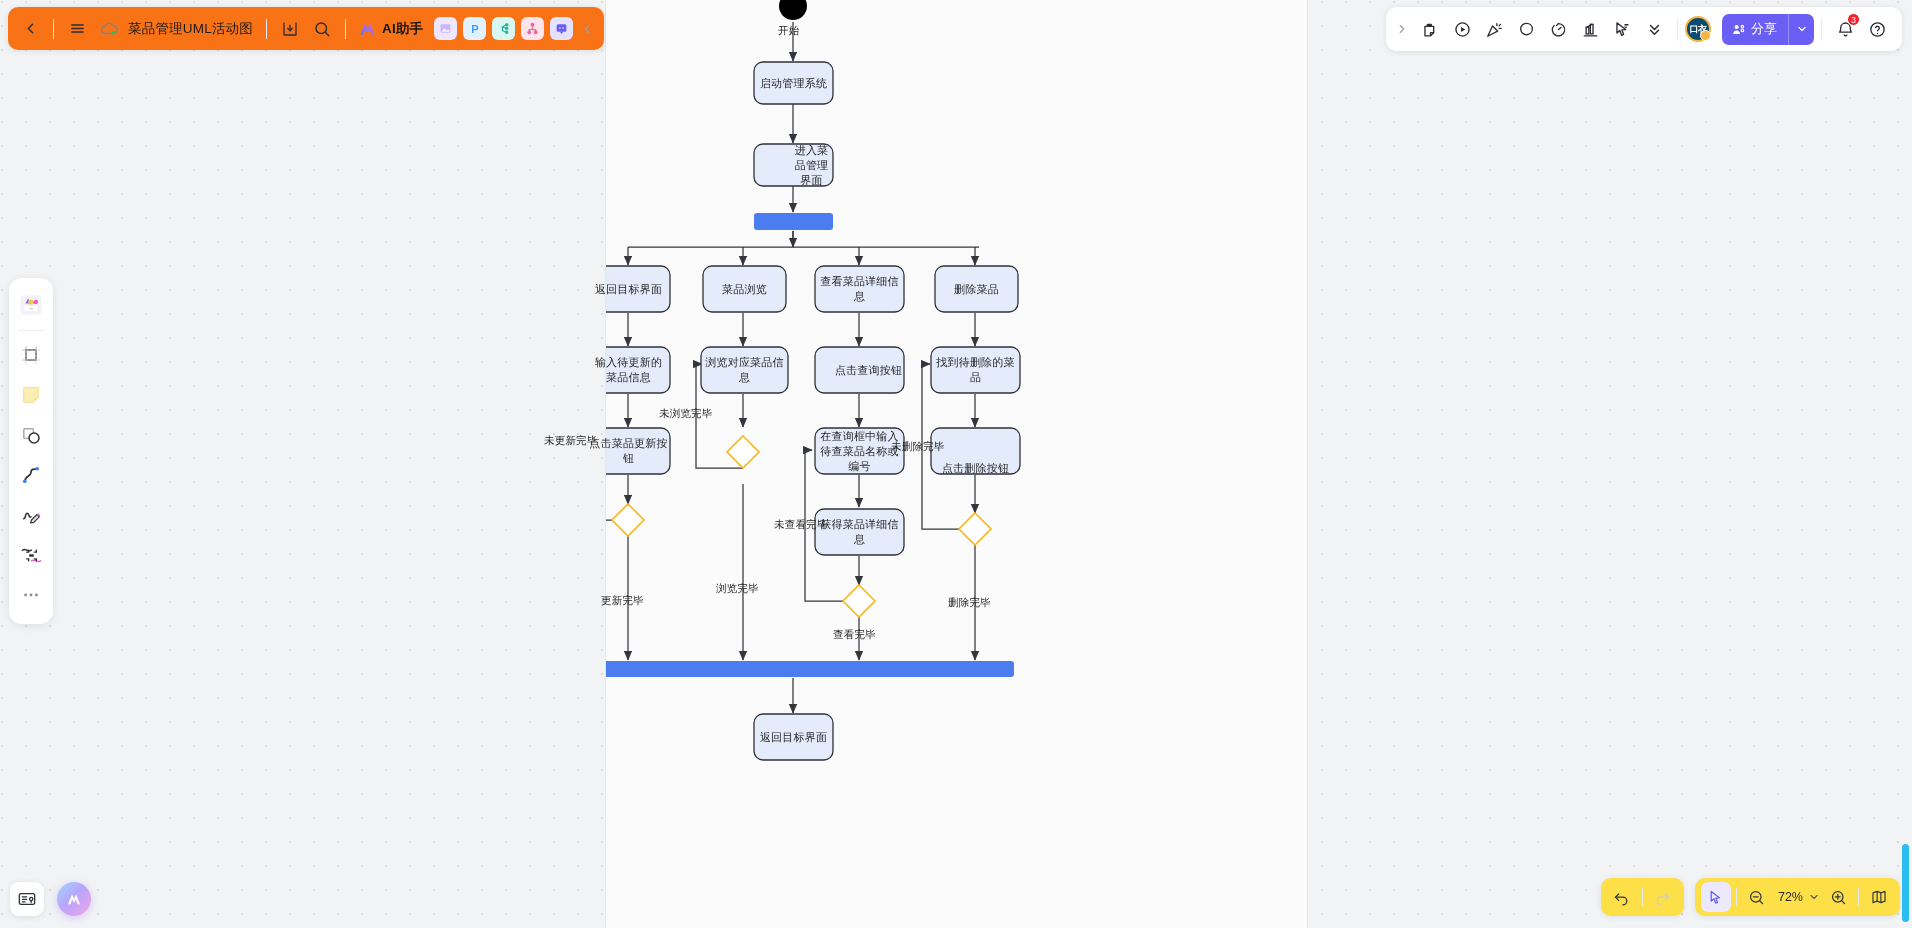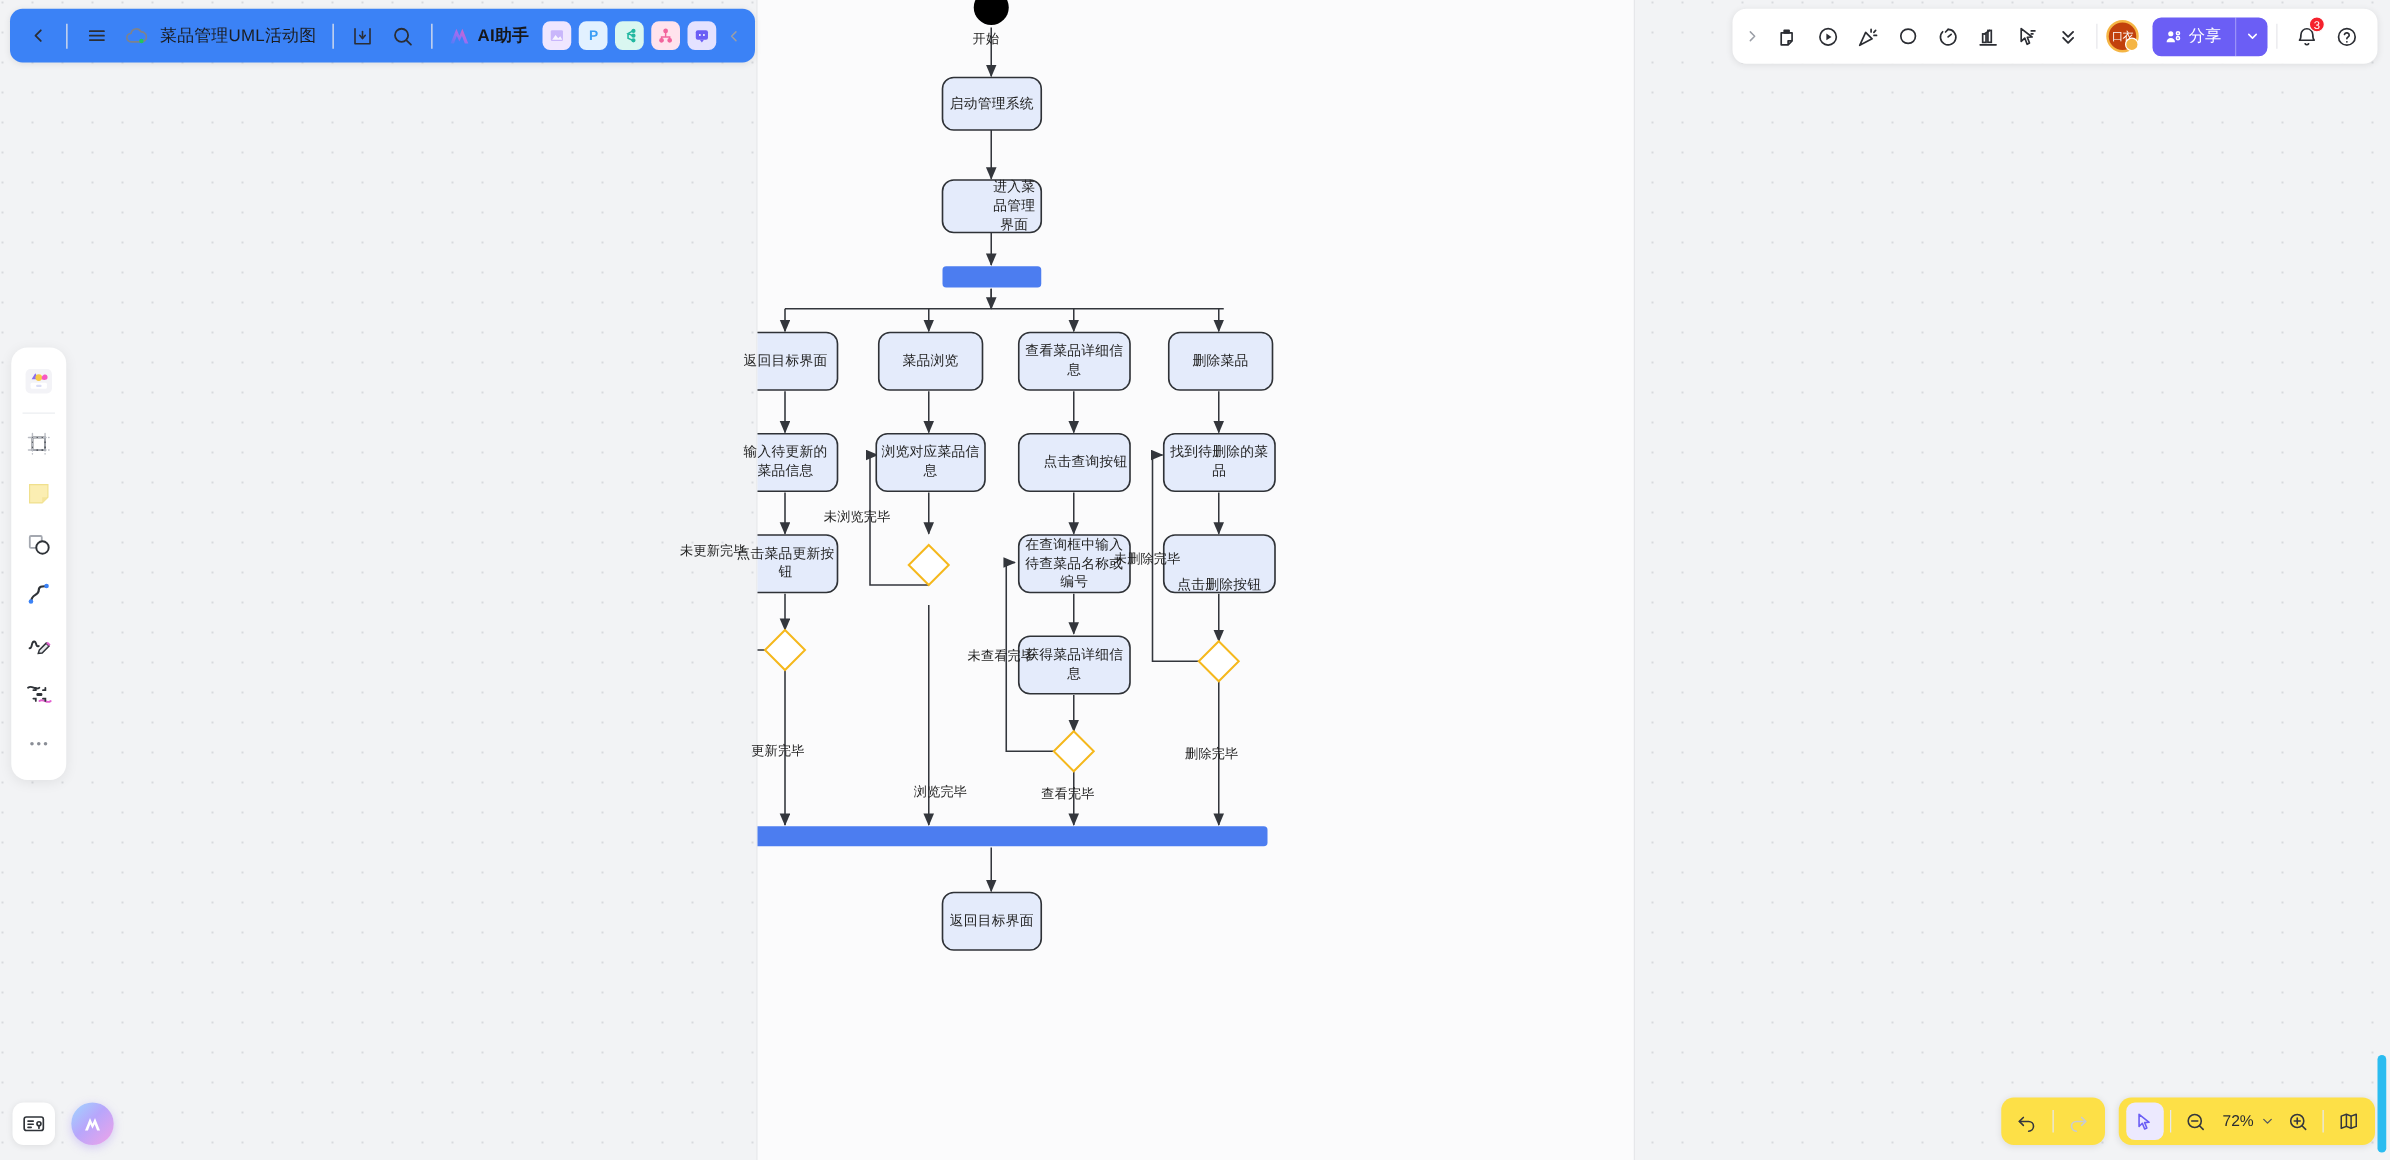--- a/index.html
+++ b/index.html
@@ -38,21 +38,21 @@
   .edge-label {
     position: absolute;
     font-size: 10.5px; color: #1f1f1f; white-space: nowrap;
     letter-spacing: .2px;
   }
 
   
   #topbar-left {
     position: absolute; left: 8px; top: 7px; height: 43px;
     display: flex; align-items: center;
-    background: #3b82f6; border-radius: 10px;
+    background: #f97316; border-radius: 10px;
     box-shadow: 0 1px 6px rgba(0,0,0,.09);
     padding: 0 6px; z-index: 30;
   }
   .tb-btn {
     width: 32px; height: 32px; border-radius: 7px;
     display: flex; align-items: center; justify-content: center;
     cursor: pointer; color: #2b2d33; flex: none;
   }
   .tb-sep { width: 1px; height: 20px; background: #e7e8ec; margin: 0 7px; flex: none; }
   #doc-title {
@@ -85,24 +85,24 @@
     background: #6b5ef5; border-radius: 7px; color: #fff;
     font-size: 13px; cursor: pointer; margin-left: 4px;
   }
   #share-main { display: flex; align-items: center; gap: 5px; padding: 0 11px 0 9px; height: 100%; }
   #share-caret {
     width: 26px; height: 100%; display: flex; align-items: center; justify-content: center;
     border-left: 1px solid rgba(255,255,255,.32);
   }
   #avatar {
     width: 26px; height: 26px; border-radius: 50%;
-    background: #c2410c; border: 2px solid #f5b544;
+    background: #0c4a6e; border: 2px solid #f5b544;
     color: #fff; font-size: 9px; letter-spacing: -.5px;
     display: flex; align-items: center; justify-content: center;
-    position: relative; margin-right: 7px; cursor: pointer; flex: none;
+    position: relative; margin-right: 7px; cursor: pointer; flex: none; font-weight: bold;
   }
   #avatar::after {
     content: ""; position: absolute; right: -2px; bottom: -1px;
     width: 9px; height: 9px; border-radius: 50%;
     background: #f5b544; border: 1.5px solid #fff;
   }
   #bell-wrap { position: relative; }
   #bell-badge {
     position: absolute; top: 0px; right: 1px;
     min-width: 13px; height: 13px; padding: 0 3px;
@@ -304,21 +304,21 @@
   <div class="node-label" style="left:325px;top:439px;width:89px;height:58px;">点击删除按钮</div>
   <div class="node-label" style="left:209px;top:509px;width:89px;height:46px;">获得菜品详细信息</div>
   <div class="node-label" style="left:148px;top:714px;width:79px;height:46px;">返回目标界面</div>
 
   <div class="edge-label" style="left:172px;top:24px;">开始</div>
   <div class="edge-label" style="left:-62px;top:434px;">未更新完毕</div>
   <div class="edge-label" style="left:53px;top:407px;">未浏览完毕</div>
   <div class="edge-label" style="left:168px;top:518px;">未查看完毕</div>
   <div class="edge-label" style="left:285px;top:440px;text-align:right;">未删除完毕</div>
   <div class="edge-label" style="left:-5px;top:594px;">更新完毕</div>
-  <div class="edge-label" style="left:125px;top:582px;margin-top:45px;">浏览完毕</div>
+  <div class="edge-label" style="left:110px;top:582px;">浏览完毕</div>
   <div class="edge-label" style="left:227px;top:628px;">查看完毕</div>
   <div class="edge-label" style="left:342px;top:596px;">删除完毕</div>
 </div>
 
 <div id="topbar-left">
   <div class="tb-btn">
     <svg width="17" height="17" viewBox="0 0 24 24" fill="none" stroke="currentColor" stroke-width="2" stroke-linecap="round" stroke-linejoin="round">
         <polyline points="15 18 9 12 15 6"></polyline>
       </svg>
   </div>

